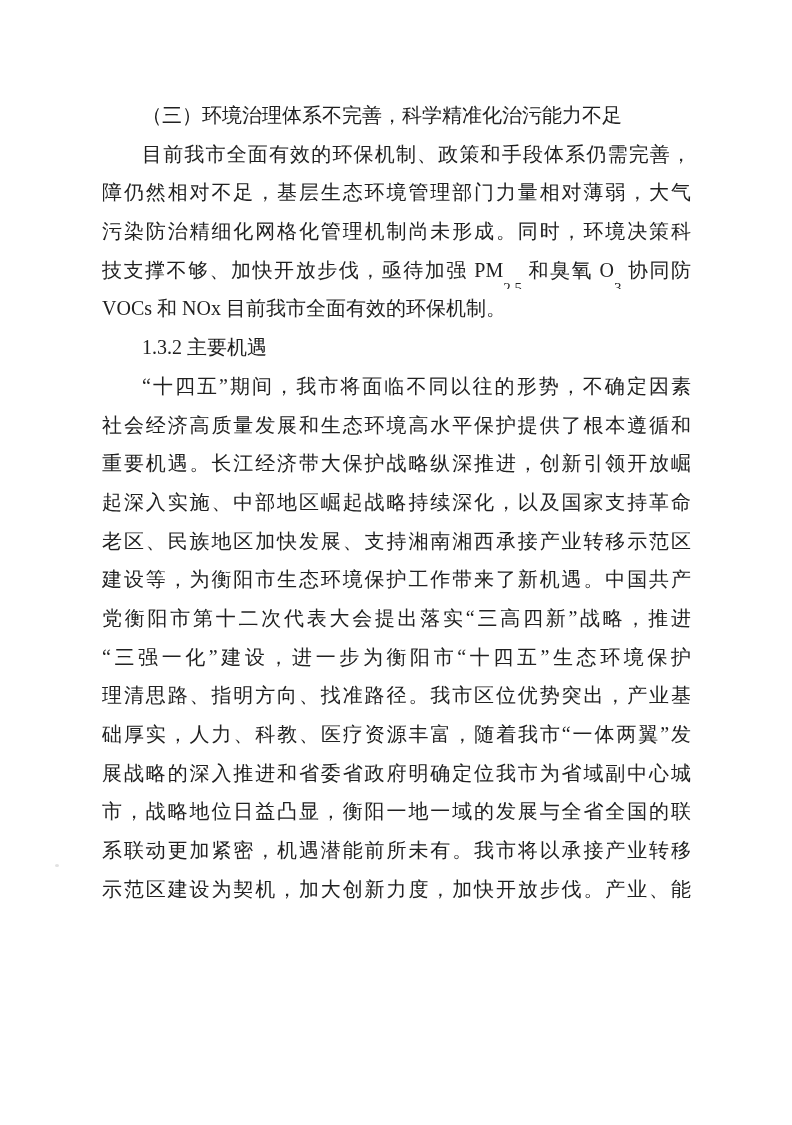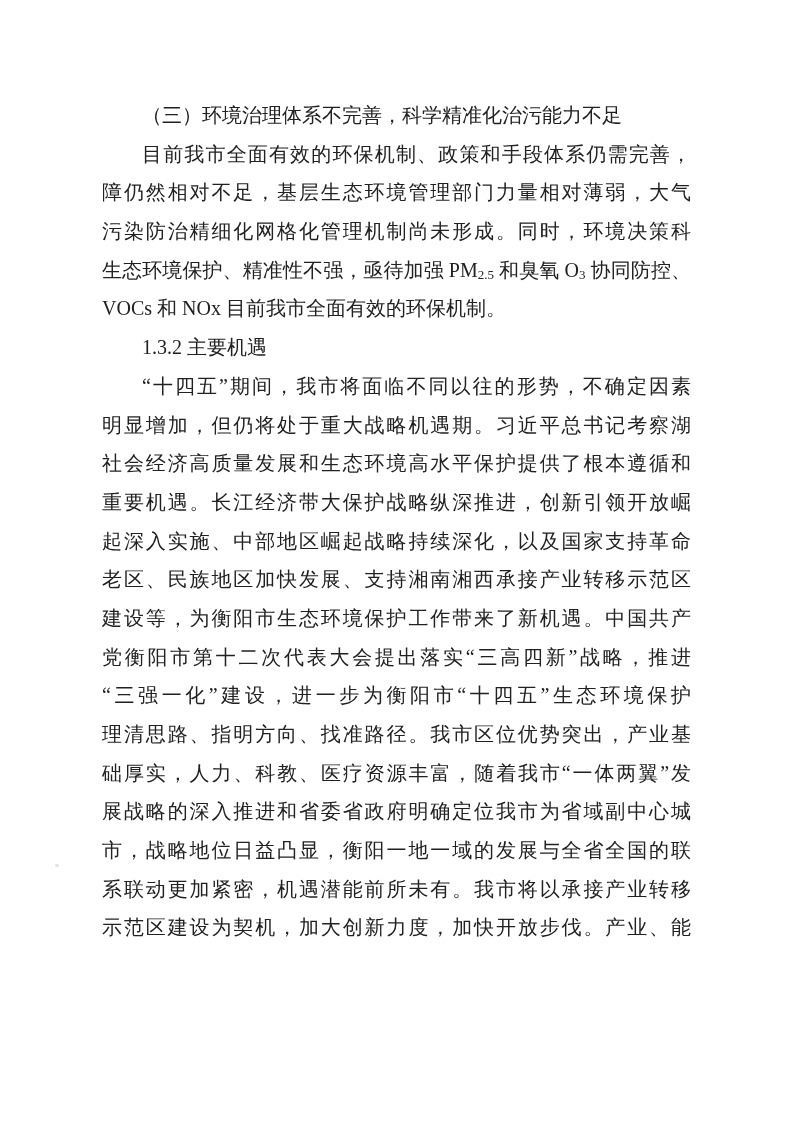--- a/index.html
+++ b/index.html
@@ -29,23 +29,23 @@
     overflow: hidden;
   }
   .line.justify {
     text-align: justify;
     text-align-last: justify;
   }
   .line.indent {
     text-indent: 2em;
   }
   .seg-sub {
-    font-size: 13px;
+    font-size: 15px;
     position: relative;
-    top: 2px;
+    top: 16px;
   }
   .scan-artifact {
     position: absolute;
     left: 55px;
     top: 864px;
     width: 4px;
     height: 3px;
     background: #d9d9d9;
     border-radius: 50%;
     opacity: 0.8;
@@ -53,25 +53,24 @@
 </style>
 </head>
 <body>
 
 <div class="page">
   <div class="text-block" id="text-block">
       <div class="line indent"><span class="seg">（三）环境治理体系不完善，科学精准化治污能力不足</span></div>
       <div class="line indent justify"><span class="seg">目前我市全面有效的环保机制、政策和手段体系仍需完善，</span></div>
       <div class="line justify"><span class="seg">障仍然相对不足，基层生态环境管理部门力量相对薄弱，大气</span></div>
       <div class="line justify"><span class="seg">污染防治精细化网格化管理机制尚未形成。同时，环境决策科</span></div>
-      <div class="line justify"><span class="seg">生态环境保护、精准性不强，亟待加强 PM</span><span class="seg-sub">2.5</span><span class="seg"> 和臭氧 O</span><span class="seg-sub">3</span><span class="seg"> 协同防控、</span></div>
+      <div class="line justify"><span class="seg">技支撑不够、加快开放步伐，亟待加强 PM</span><span class="seg-sub">2.5</span><span class="seg"> 和臭氧 O</span><span class="seg-sub">3</span><span class="seg"> 协同防控、</span></div>
       <div class="line"><span class="seg">VOCs 和 NOx 目前我市全面有效的环保机制。</span></div>
       <div class="line indent"><span class="seg">1.3.2 主要机遇</span></div>
       <div class="line indent justify"><span class="seg">“十四五”期间，我市将面临不同以往的形势，不确定因素</span></div>
-      <div class="line justify"><span class="seg">明显增加，但仍将处于重大战略机遇期。习近平总书记考察湖</span></div>
       <div class="line justify"><span class="seg">社会经济高质量发展和生态环境高水平保护提供了根本遵循和</span></div>
       <div class="line justify"><span class="seg">重要机遇。长江经济带大保护战略纵深推进，创新引领开放崛</span></div>
       <div class="line justify"><span class="seg">起深入实施、中部地区崛起战略持续深化，以及国家支持革命</span></div>
       <div class="line justify"><span class="seg">老区、民族地区加快发展、支持湘南湘西承接产业转移示范区</span></div>
       <div class="line justify"><span class="seg">建设等，为衡阳市生态环境保护工作带来了新机遇。中国共产</span></div>
       <div class="line justify"><span class="seg">党衡阳市第十二次代表大会提出落实“三高四新”战略，推进</span></div>
       <div class="line justify"><span class="seg">“三强一化”建设，进一步为衡阳市“十四五”生态环境保护</span></div>
       <div class="line justify"><span class="seg">理清思路、指明方向、找准路径。我市区位优势突出，产业基</span></div>
       <div class="line justify"><span class="seg">础厚实，人力、科教、医疗资源丰富，随着我市“一体两翼”发</span></div>
       <div class="line justify"><span class="seg">展战略的深入推进和省委省政府明确定位我市为省域副中心城</span></div>

